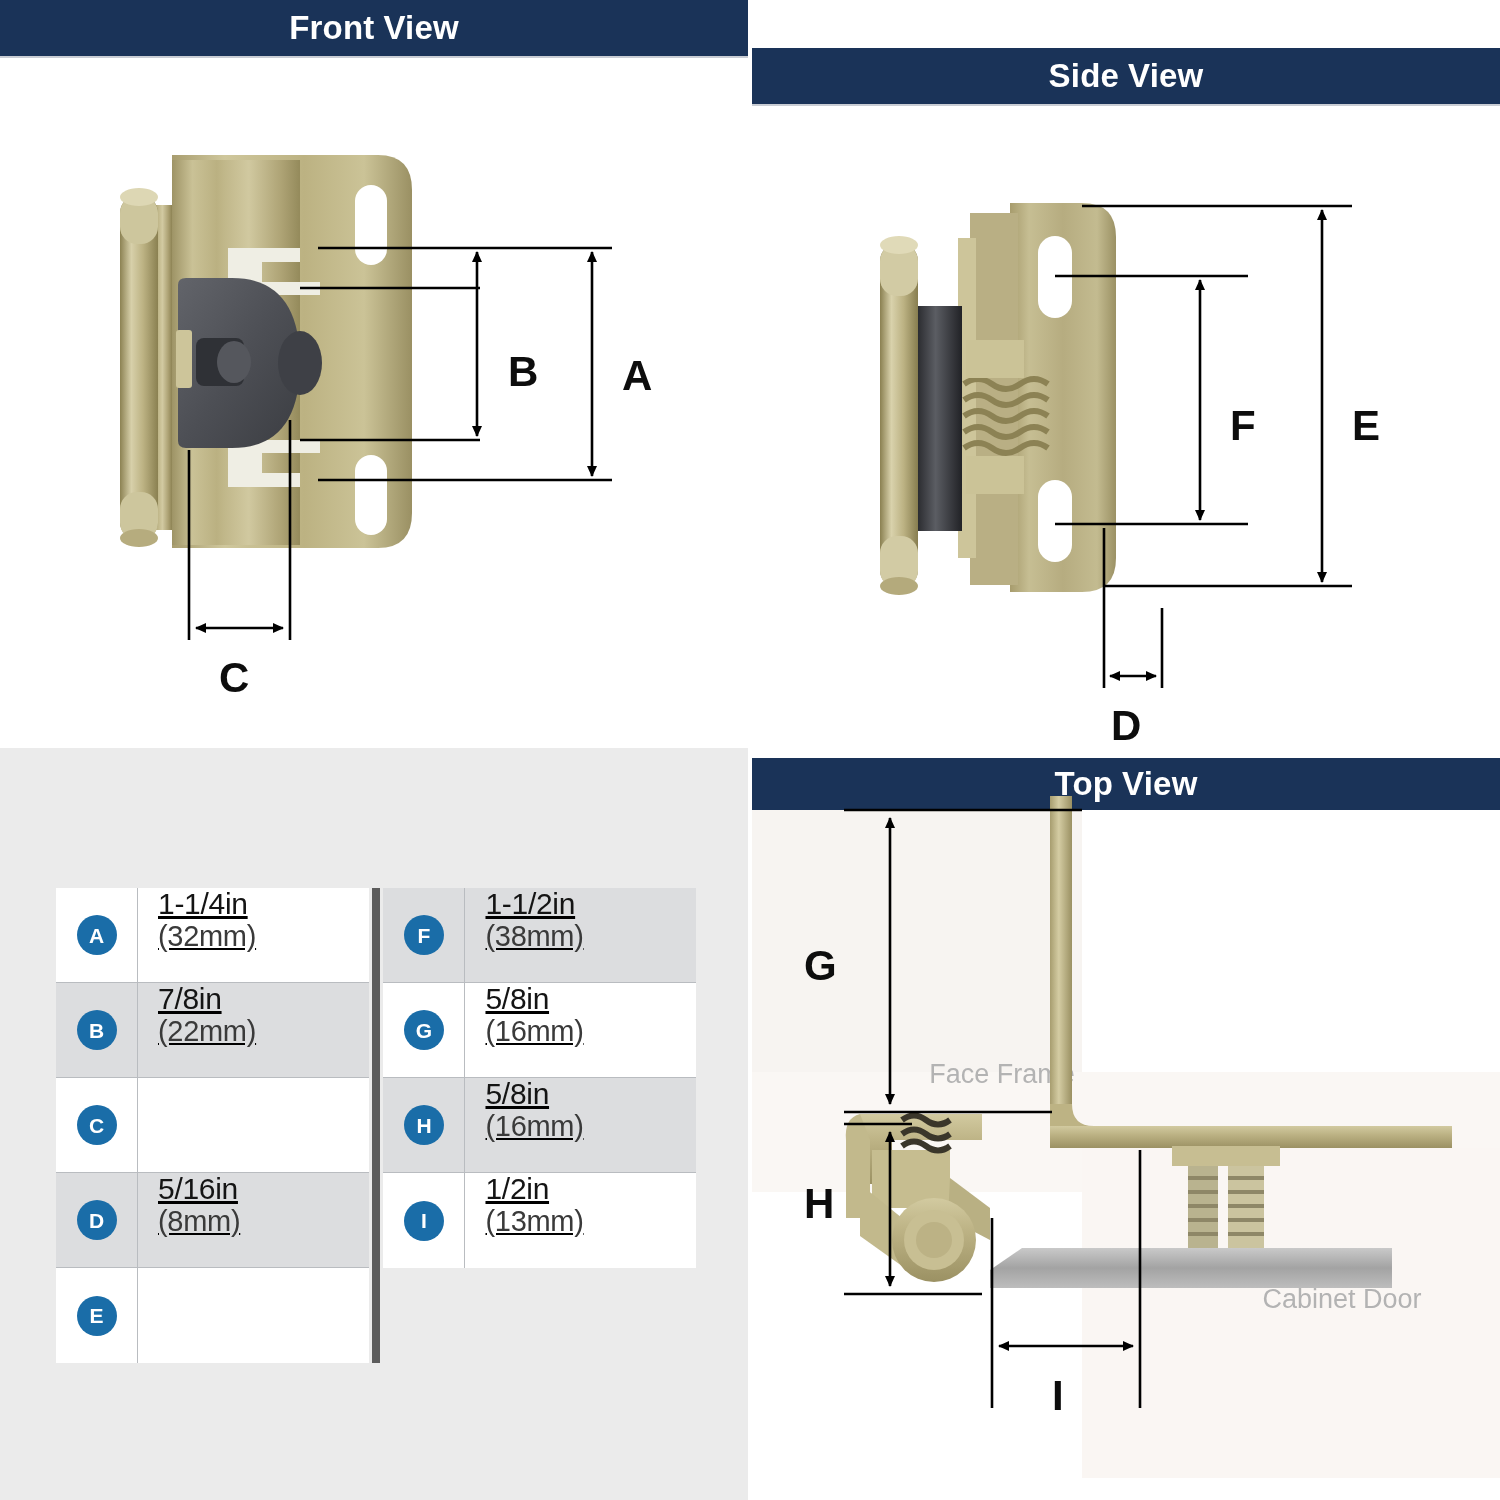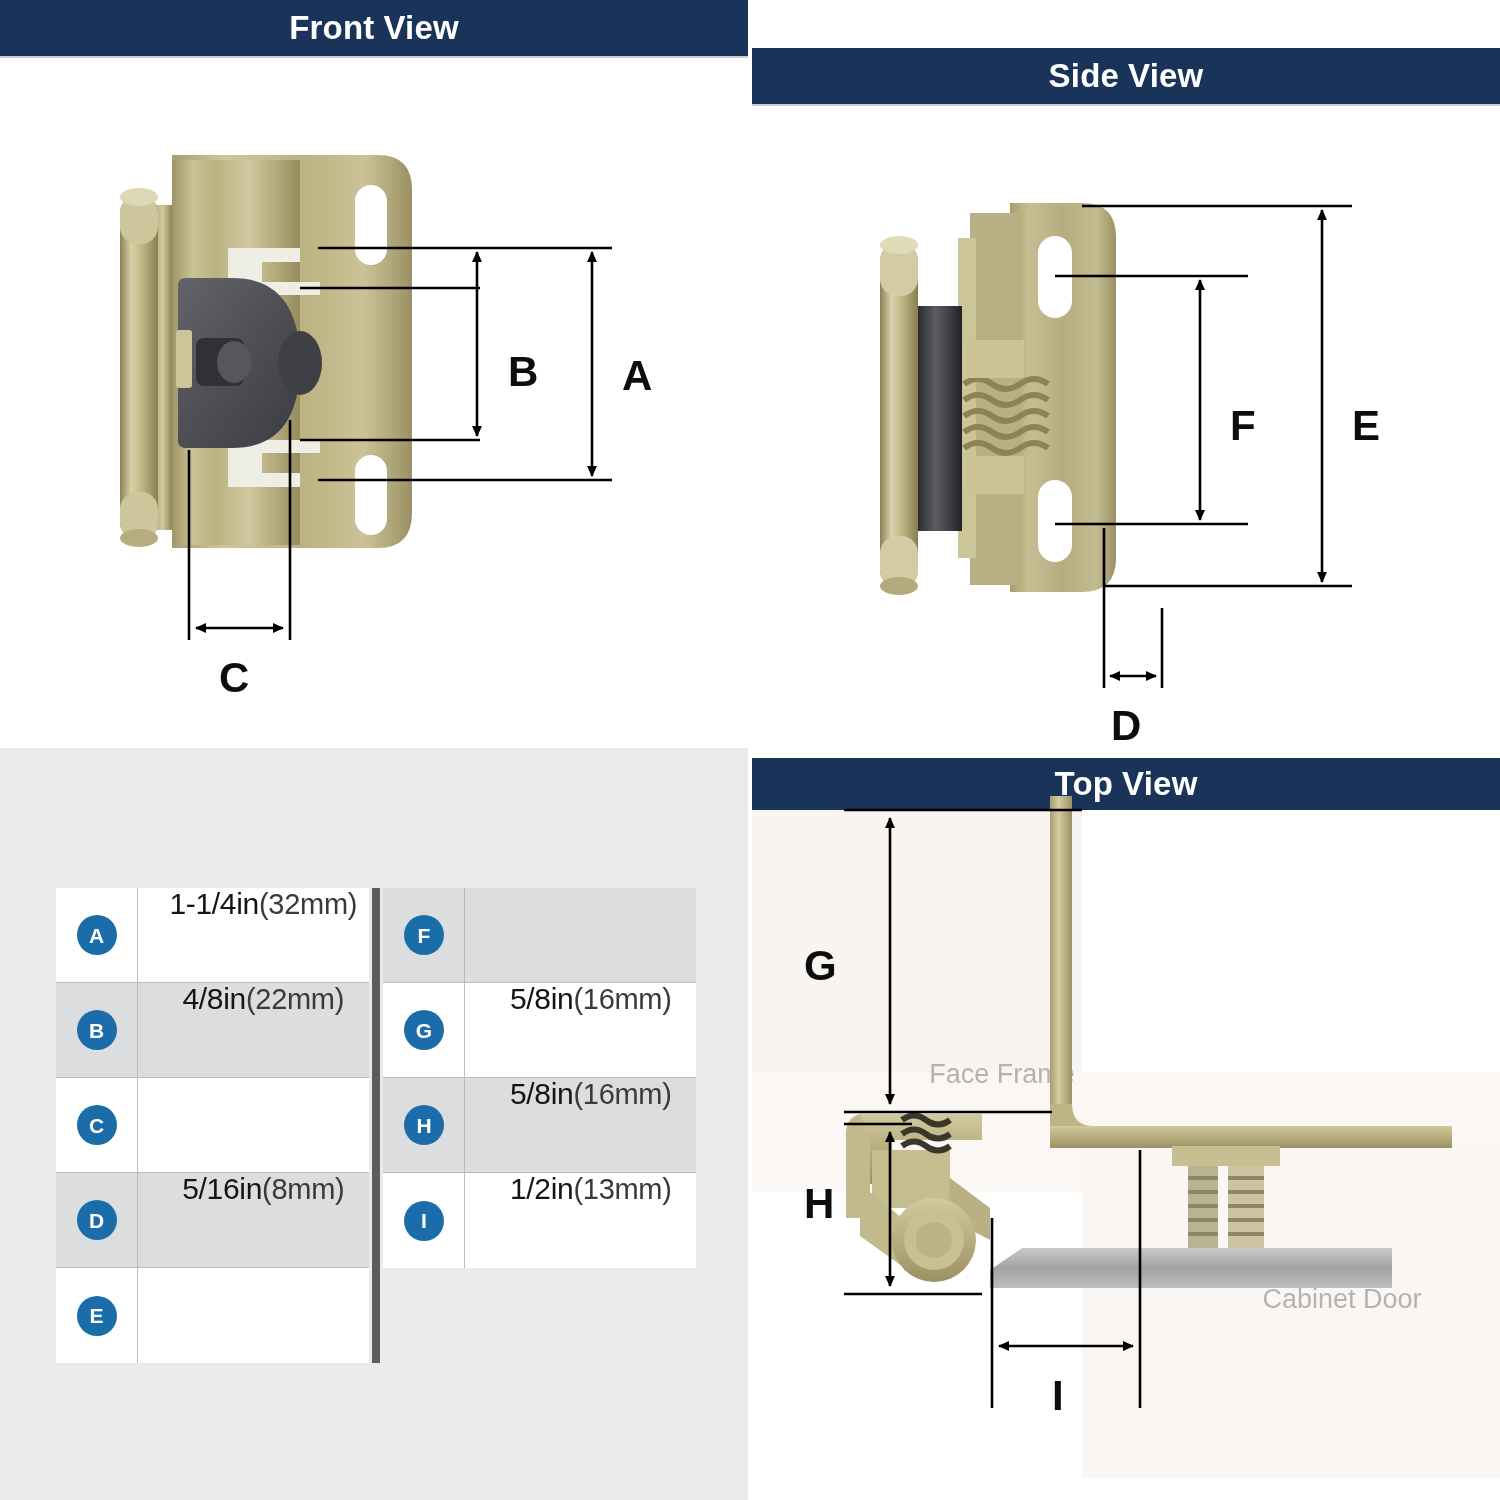--- a/index.html
+++ b/index.html
@@ -61,22 +61,22 @@
     width:82px;display:flex;align-items:center;justify-content:center;
     border-right:1px solid #b9bcc0;box-sizing:border-box;flex:none;
   }
   .badge{
     width:40px;height:40px;border-radius:50%;background:#1a6da8;
     color:#ffffff;font-size:21px;font-weight:bold;
     display:flex;align-items:center;justify-content:center;
     line-height:1;
   }
   .val-cell{
-    flex:1;display:flex;flex-direction:row;justify-content:center;
-    padding-left:20px;box-sizing:border-box;
+    flex:1;display:flex;flex-direction:column;justify-content:flex-start;
+    padding-left:20px;box-sizing:border-box;text-decoration:underline;
   }
   .val-in{font-size:30px;color:#141414;line-height:1.06;letter-spacing:-.3px;}
   .val-mm{font-size:29px;color:#3a3a3a;line-height:1.12;letter-spacing:-.3px;}
 
   .spec-divider{
     width:9px;background:#5c5c5c;margin:0 3px;
     align-self:stretch;
   }
 
   
@@ -290,21 +290,21 @@
             <div class="val-cell">
               <div class="val-in">1-1/4in</div>
               <div class="val-mm">(32mm)</div>
             </div>
           </div>
           <div class="spec-row shade">
             <div class="badge-cell">
               <div class="badge">B</div>
             </div>
             <div class="val-cell">
-              <div class="val-in">4/8in</div>
+              <div class="val-in">7/8in</div>
               <div class="val-mm">(22mm)</div>
             </div>
           </div>
           <div class="spec-row plain">
             <div class="badge-cell">
               <div class="badge">C</div>
             </div>
           </div>
           <div class="spec-row shade">
             <div class="badge-cell">
@@ -321,20 +321,24 @@
             </div>
           </div>
         </div>
 
         <div class="spec-divider"></div>
 
         <div class="spec-col col-right">
           <div class="spec-row shade">
             <div class="badge-cell">
               <div class="badge">F</div>
+            </div>
+            <div class="val-cell">
+              <div class="val-in">1-1/2in</div>
+              <div class="val-mm">(38mm)</div>
             </div>
           </div>
           <div class="spec-row plain">
             <div class="badge-cell">
               <div class="badge">G</div>
             </div>
             <div class="val-cell">
               <div class="val-in">5/8in</div>
               <div class="val-mm">(16mm)</div>
             </div>

